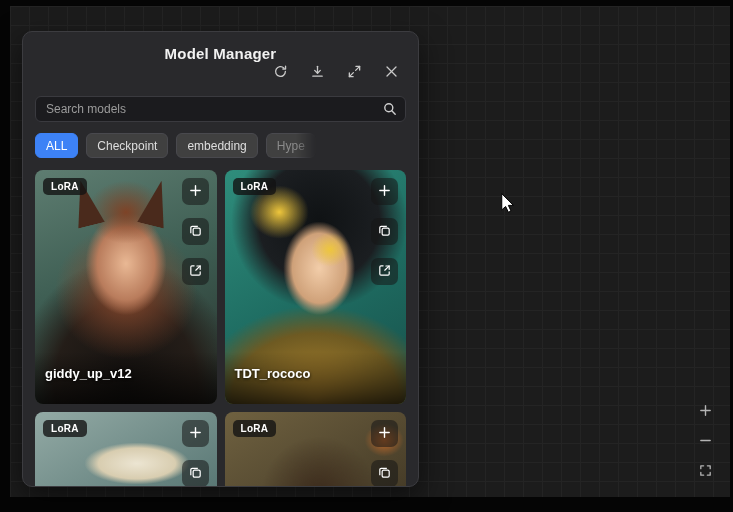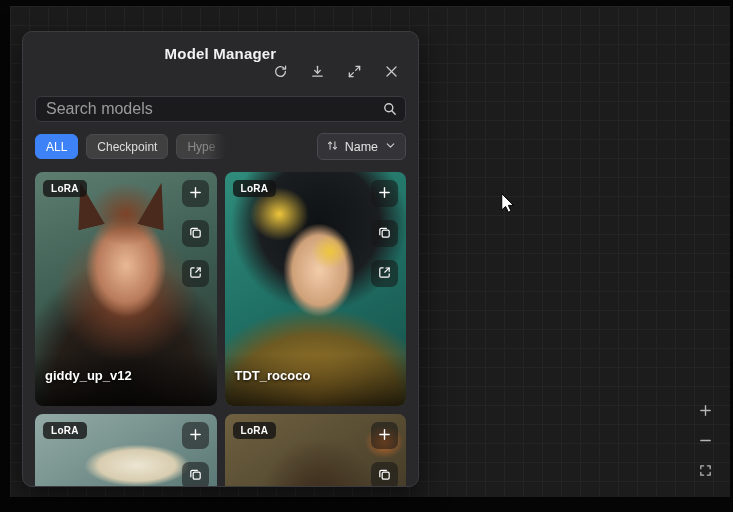--- a/index.html
+++ b/index.html
@@ -39,21 +39,21 @@
   .header-icons { margin-left:auto; display:flex; gap:15px; align-items:center; }
   .icon-btn {
     width:22px; height:22px; border:none; background:transparent; color:#c9c9c9;
     display:flex; align-items:center; justify-content:center; cursor:pointer; padding:0;
   }
   .icon-btn svg { width:15px; height:15px; }
   
   .search-row { margin:3px 12px 10px 12px; position:relative; }
   .search-input {
     width:100%; height:26px; background:#1b1b1e; border:1px solid #3a3a3f;
-    border-radius:6px; color:#dcdcdc; font-size:16px; padding:0 30px 0 10px;
+    border-radius:6px; color:#dcdcdc; font-size:12px; padding:0 30px 0 10px;
     outline:none; font-family:"Liberation Sans", sans-serif;
   }
   .search-input::placeholder { color:#9b9b9b; }
   .search-icon {
     position:absolute; right:8px; top:5px; width:16px; height:16px; color:#cfcfcf;
   }
   
   .filters { display:flex; align-items:center; gap:8px; margin:1px 12px 12px 12px; }
   .chip {
     height:25px; padding:0 10px; border-radius:6px; font-size:12px; color:#dedede;
@@ -215,37 +215,22 @@
         <svg viewBox="0 0 16 16" fill="none" stroke="currentColor" stroke-width="1.4" stroke-linecap="round" width="16" height="16">
           <circle cx="6.8" cy="6.8" r="4"></circle>
             <path d="M9.8 9.8L13.2 13.2"></path>
         </svg>
       </span>
     </div>
 
     <div class="filters">
       <button class="chip active">ALL</button>
       <button class="chip">Checkpoint</button>
+      <button class="chip">embedding</button>
       <button class="chip truncated">Hype</button>
-      <button class="sort-btn">
-        <span>
-          <svg viewBox="0 0 16 16" fill="none" stroke="currentColor" stroke-width="1.3" stroke-linecap="round" stroke-linejoin="round" width="13" height="13">
-            <path d="M5 12.5V3.8"></path>
-              <path d="M3 5.8l2-2 2 2"></path>
-            <path d="M11 3.5v8.7"></path>
-              <path d="M9 10.2l2 2 2-2"></path>
-          </svg>
-        </span>
-        <span>Name</span>
-        <span>
-          <svg viewBox="0 0 16 16" fill="none" stroke="currentColor" stroke-width="1.4" stroke-linecap="round" stroke-linejoin="round" width="12" height="12">
-            <path d="M4 6l4 4 4-4"></path>
-          </svg>
-        </span>
-      </button>
     </div>
 
     <div class="cards">
 
       <div class="card">
         <div class="card-art art-0"></div>
         <span class="card-badge">LoRA</span>
         <div class="card-btns">
           <button class="cbtn">
             <span>

